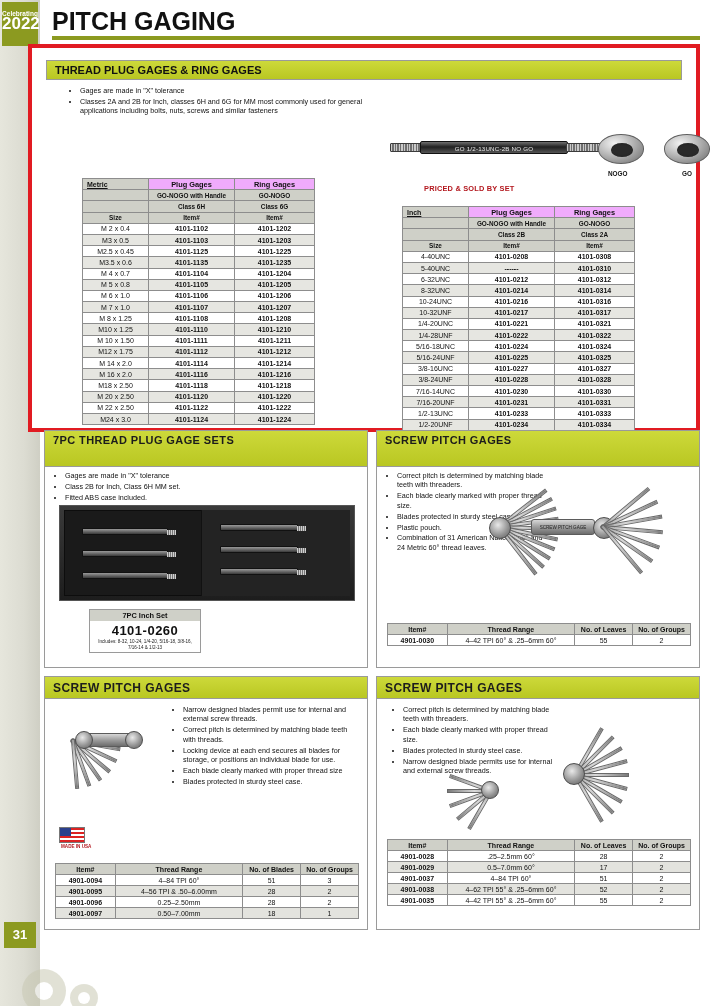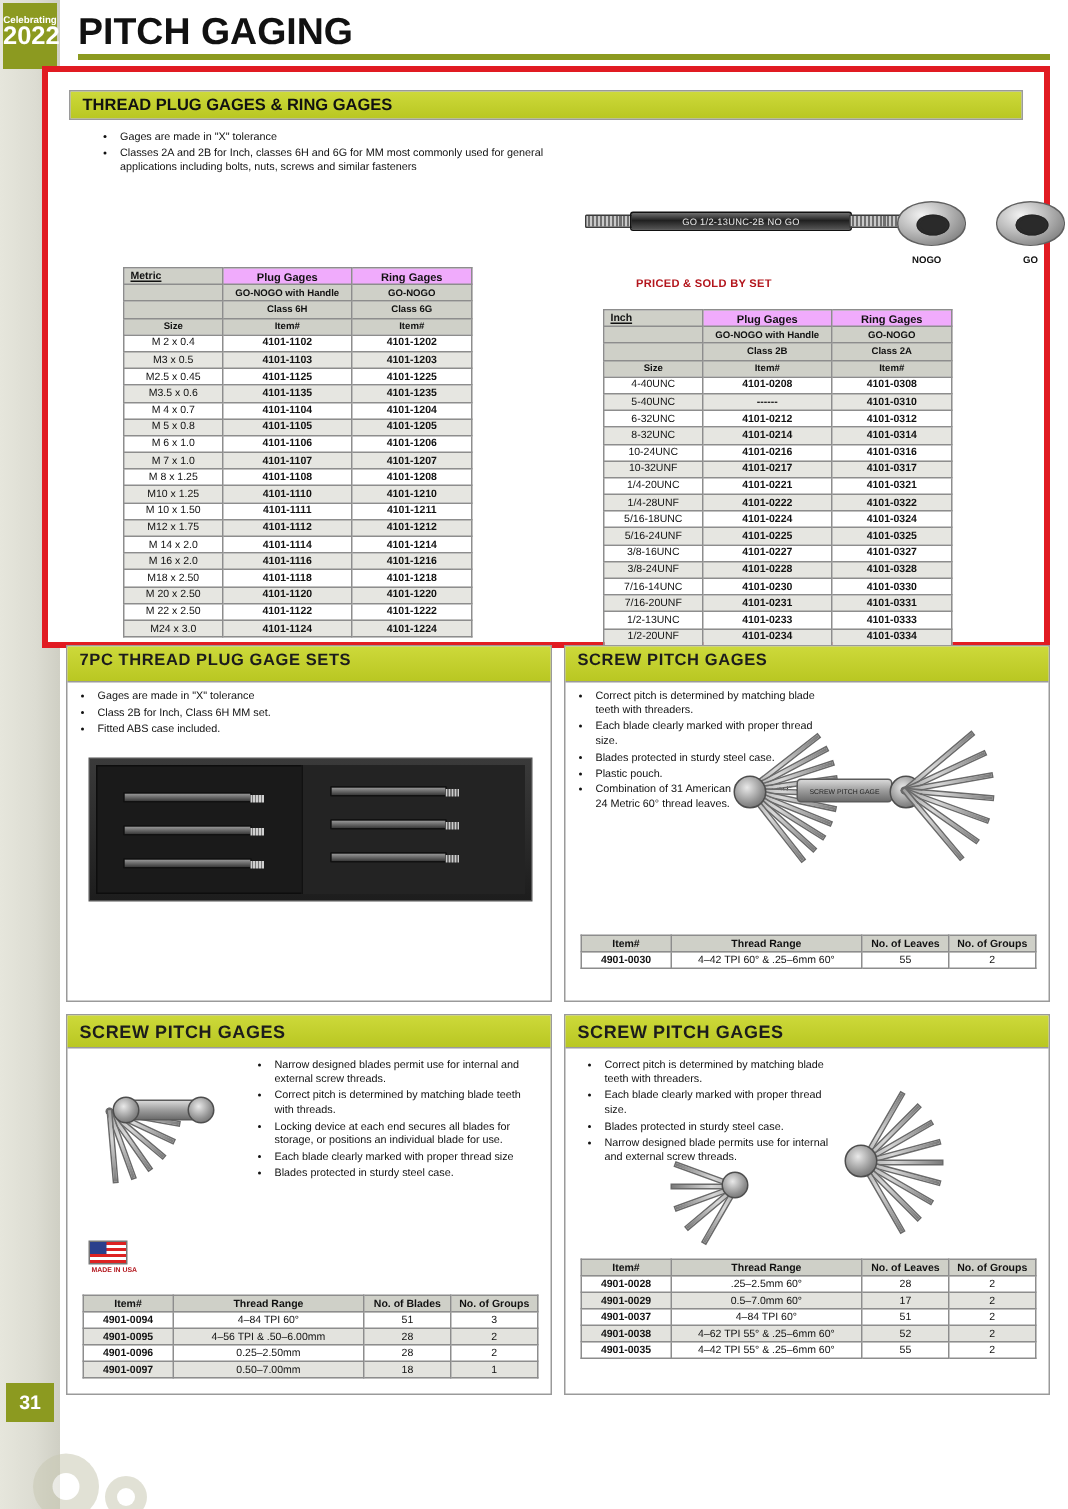--- a/index.html
+++ b/index.html
@@ -67,21 +67,21 @@
 
   
   .panel {
     position:absolute;
     background:#ffffff;
     border:1px solid #9a9a9a;
   }
   .panel-head {
     background:#c4d12b;
     background:linear-gradient(180deg,#cdd93a 0%,#b9c722 100%);
-    height:24px;
+    height:36px;
     border-bottom:1px solid #9a9a9a;
     padding:3px 0 0 8px;
     font-size:11px; font-weight:bold; letter-spacing:.4px; color:#1c1c1c;
   }
   .panel-head.big { height:22px; font-size:12px; padding-top:4px; }
   .bullets { margin:0; padding:4px 6px 2px 20px; }
   .bullets li {
     font-size:7.2px; line-height:9.4px; margin-bottom:1.5px;
   }
   .redbox {
@@ -501,20 +501,25 @@
           <span class="tip"></span>
         </div>
       <div class="gg" style="left:160px;top:40px;width:78px;">
           <span class="tip"></span>
         </div>
       <div class="gg" style="left:160px;top:62px;width:78px;">
           <span class="tip"></span>
         </div>
     </div>
 
+    <div class="photo-caption" style="left:44px;top:178px;width:112px;">
+      <div class="t1">7PC Inch Set</div>
+      <div class="t2">4101-0260</div>
+      <div class="t3">Includes: 8-32, 10-24, 1/4-20, 5/16-18, 3/8-16, 7/16-14 &amp; 1/2-13</div>
+    </div>
   </div>
 
   <div class="panel" style="left:376px;top:430px;width:324px;height:238px;">
     <div class="panel-head">SCREW PITCH GAGES</div>
     <ul class="bullets" style="width:180px;">
       <li>Correct pitch is determined by matching blade teeth with threaders.</li>
       <li>Each blade clearly marked with proper thread size.</li>
       <li>Blades protected in sturdy steel case.</li>
       <li>Plastic pouch.</li>
       <li>Combination of 31 American National 60° and 24 Metric 60° thread leaves.</li>

